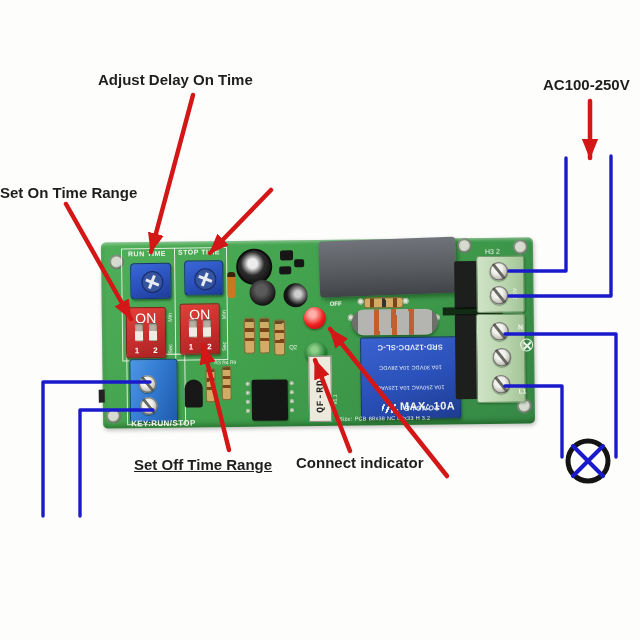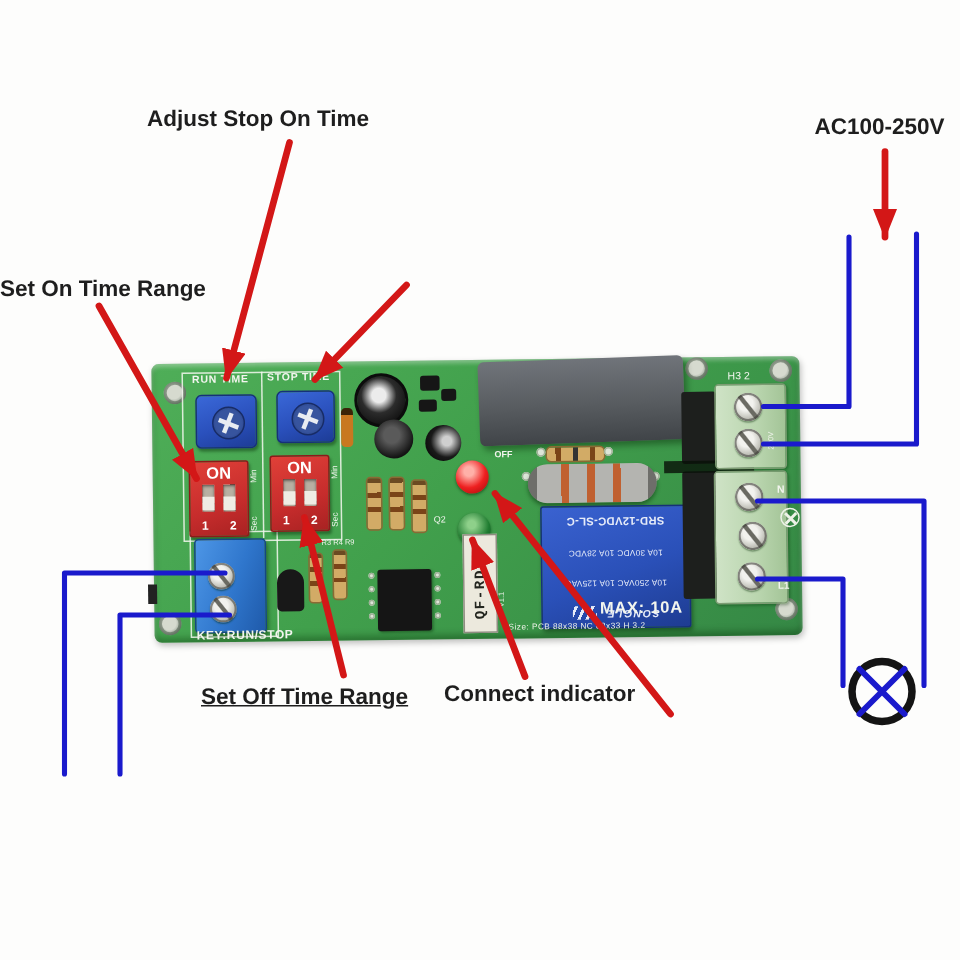--- a/index.html
+++ b/index.html
@@ -19,21 +19,21 @@
   .silkbox{position:absolute;border:1.5px solid rgba(245,248,240,.85);}
   .pot{position:absolute;background:linear-gradient(160deg,#3a68d8,#2a50bc 55%,#1d3c96);
        border:1px solid #16307a;border-radius:4px;box-shadow:1px 2px 2px rgba(0,30,0,.4);}
   .pot .dial{position:absolute;left:50%;top:50%;width:20px;height:20px;margin:-10px 0 0 -10px;
        border-radius:50%;background:radial-gradient(circle,#37549e 0 60%,#20387e 100%);border:1px solid #182c66;}
   .pot .dial i{position:absolute;left:50%;top:50%;background:#e8ecf2;}
   .pot .dial i.v{width:3px;height:14px;margin:-7px 0 0 -1.5px;transform:rotate(22deg);}
   .pot .dial i.h{width:14px;height:3px;margin:-1.5px 0 0 -7px;transform:rotate(22deg);}
   .dip{position:absolute;width:38px;height:49px;background:linear-gradient(160deg,#e04038,#c62c2c 60%,#a82222);
        border:1px solid #8c1a1a;border-radius:2px;box-shadow:1px 2px 2px rgba(0,30,0,.4);color:#fff;}
-  .dip .on{position:absolute;left:0;right:0;top:2px;text-align:center;font-size:11px;font-weight:700;}
+  .dip .on{position:absolute;left:0;right:0;top:2px;text-align:center;font-size:14px;font-weight:400;}
   .dip .slot{position:absolute;top:15px;width:8px;height:18px;background:#b8b0a2;box-shadow:inset 0 1px 2px rgba(0,0,0,.5);}
   .dip .slot i{position:absolute;left:0;right:0;bottom:1px;height:9px;background:#efece4;display:block;}
   .dip .nums{position:absolute;left:0;right:0;bottom:2px;text-align:center;font-size:8px;font-weight:700;letter-spacing:6px;text-indent:6px;}
   .screw{position:absolute;border-radius:50%;
          background:linear-gradient(52deg,rgba(0,0,0,0) 43%,#6a6a62 46% 54%,rgba(0,0,0,0) 57%),
                     radial-gradient(circle at 42% 38%,#f2f2ee 0 30%,#c2c2ba 60%,#8e8e86 100%);
          box-shadow:inset 0 0 0 1.5px rgba(60,60,55,.55), 0 1px 1px rgba(0,40,0,.4);}
   .res{position:absolute;border-radius:3px;}
   .res.tan{background:linear-gradient(180deg,#6b4a22 0 9%,#d2ab66 9% 28%,#7a4418 28% 38%,#d2ab66 38% 56%,#7a4418 56% 66%,#d2ab66 66% 100%);border:1px solid #8a6a34;}
   .cap{position:absolute;border-radius:50%;}
@@ -237,19 +237,19 @@
       <line x1="193" y1="95" x2="151" y2="252" marker-end="url(#ah)"></line>
       <line x1="271" y1="190" x2="210" y2="253" marker-end="url(#ah)"></line>
       <line x1="66" y1="204" x2="131" y2="319" marker-end="url(#ah)"></line>
       <line x1="229" y1="450" x2="203" y2="345" marker-end="url(#ah)"></line>
       <line x1="350" y1="451" x2="315" y2="360" marker-end="url(#ah)"></line>
       <line x1="447" y1="476" x2="330" y2="329" marker-end="url(#ah)"></line>
       <line x1="590" y1="101" x2="590" y2="158" marker-end="url(#ah)"></line>
     </g>
   </svg>
 
-  <div class="callout" style="left:98px;top:71px;">Adjust Stop On Time</div>
+  <div class="callout" style="left:98px;top:71px;">Adjust Delay On Time</div>
   <div class="callout" style="left:543px;top:76px;">AC100-250V</div>
   <div class="callout" style="left:0;top:184px;">Set On Time Range</div>
   <div class="callout" style="left:134px;top:456px;text-decoration:underline;">Set Off Time Range</div>
   <div class="callout" style="left:296px;top:454px;">Connect indicator</div>
 
 </div>
 
 </body></html>

